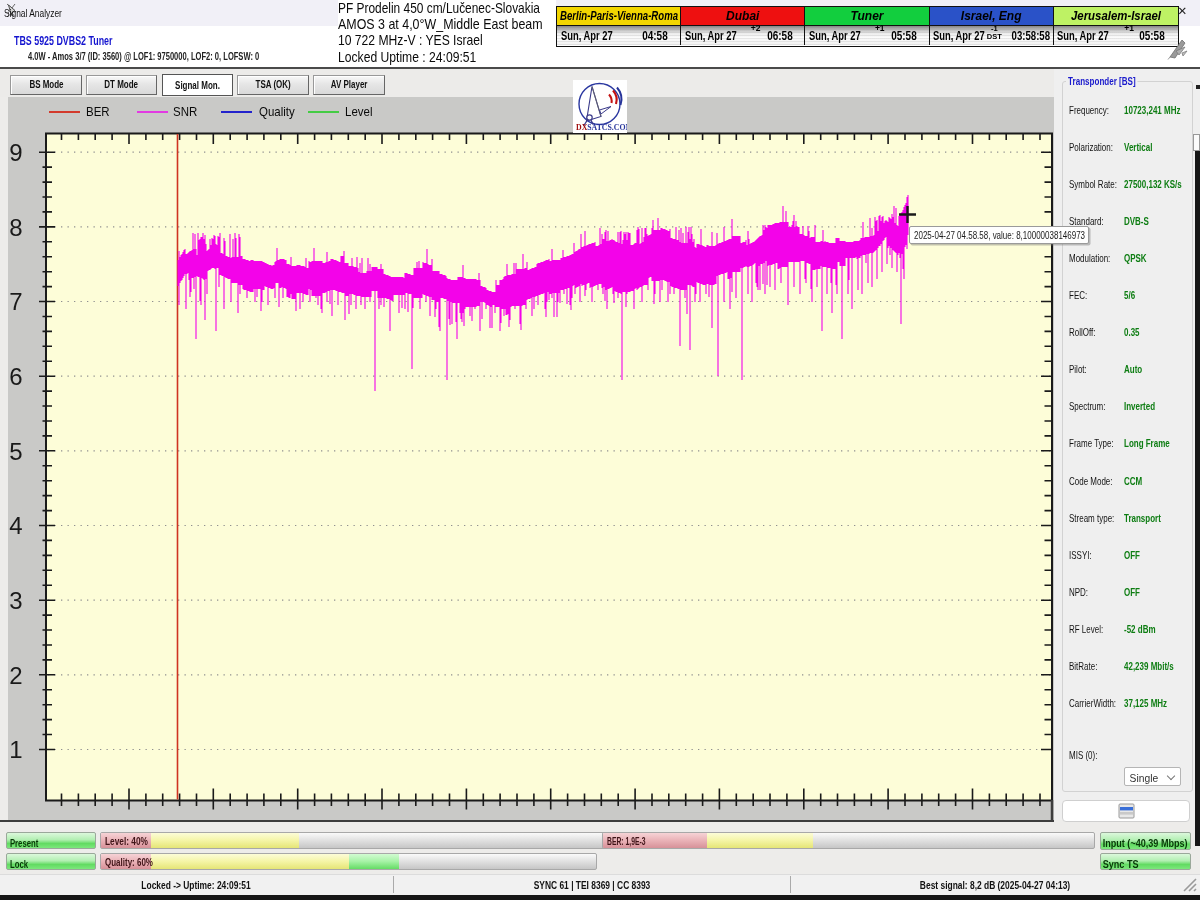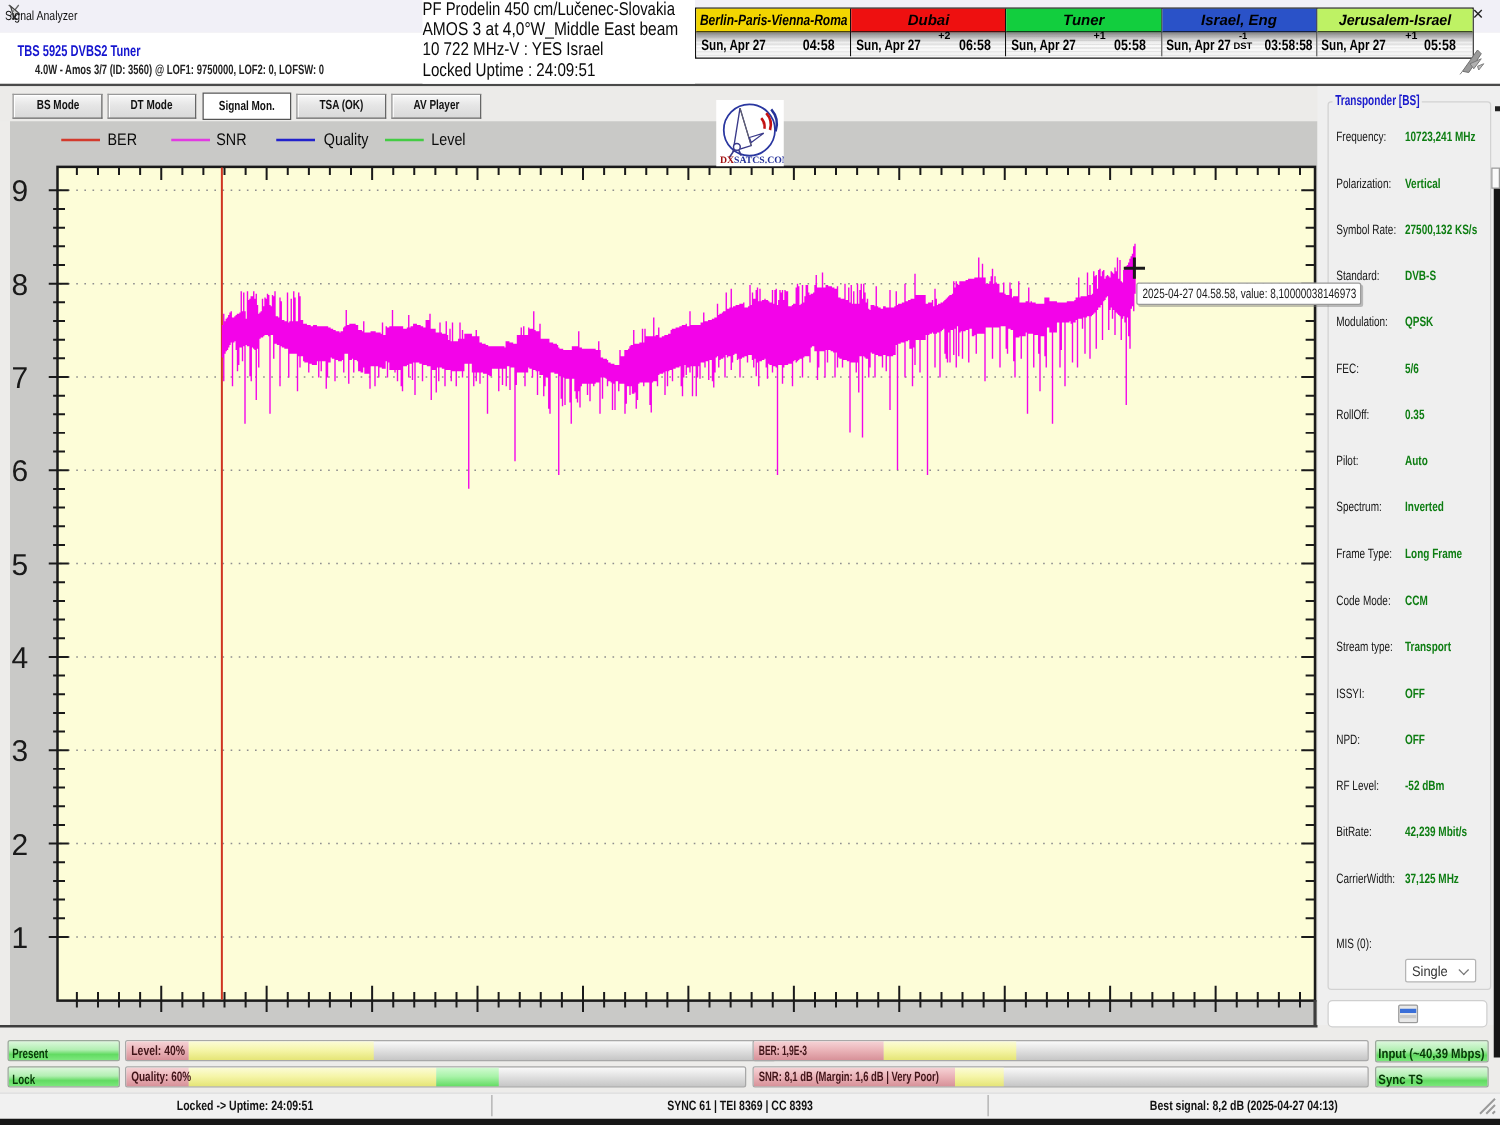--- a/index.html
+++ b/index.html
@@ -255,25 +255,20 @@
     <div class="seg segpink" style="left:0;width:104px"></div>
     <div class="seg segyel" style="left:104px;width:106px"></div>
     <div class="barlab" style="transform:scaleX(0.63)">BER: 1,9E-3</div>
   </div>
   <div class="barw" style="left:100px;top:853px;width:497px">
     <div class="seg segpink" style="left:0;width:50px"></div>
     <div class="seg segyel" style="left:50px;width:198px"></div>
     <div class="seg seggrn" style="left:248px;width:50px"></div>
     <div class="barlab" style="transform:scaleX(0.74)">Quality: 60%</div>
   </div>
-  <div class="barw" style="left:602px;top:853px;width:493px">
-    <div class="seg segpink" style="left:0;width:161px"></div>
-    <div class="seg segyel" style="left:161px;width:39px"></div>
-    <div class="barlab" style="transform:scaleX(0.70)">SNR: 8,1 dB (Margin: 1,6 dB | Very Poor)</div>
-  </div>
   <div class="gbox" style="left:1100px;top:832px;width:91px;height:18px"><span style="transform:scaleX(0.84);padding-left:2px">Input (~40,39 Mbps)</span></div>
   <div class="gbox" style="left:1100px;top:853px;width:91px;height:17px"><span style="transform:scaleX(0.84);padding-left:2px">Sync TS</span></div>
   <div id="statusbar"></div>
   <div class="ssep" style="left:393px"></div>
     <div class="ssep" style="left:790px"></div>
   <div class="stext" style="left:196px;transform:translateX(-50%) scaleX(0.78)">Locked -&gt; Uptime: 24:09:51</div>
   <div class="stext" style="left:592px;transform:translateX(-50%) scaleX(0.78)">SYNC 61 | TEI 8369 | CC 8393</div>
   <div class="stext" style="left:995px;transform:translateX(-50%) scaleX(0.78)">Best signal: 8,2 dB (2025-04-27 04:13)</div>
   <div id="blackbar"></div>
   <svg class="abs" style="left:1182px;top:877px" width="16" height="16" viewBox="0 0 16 16">

